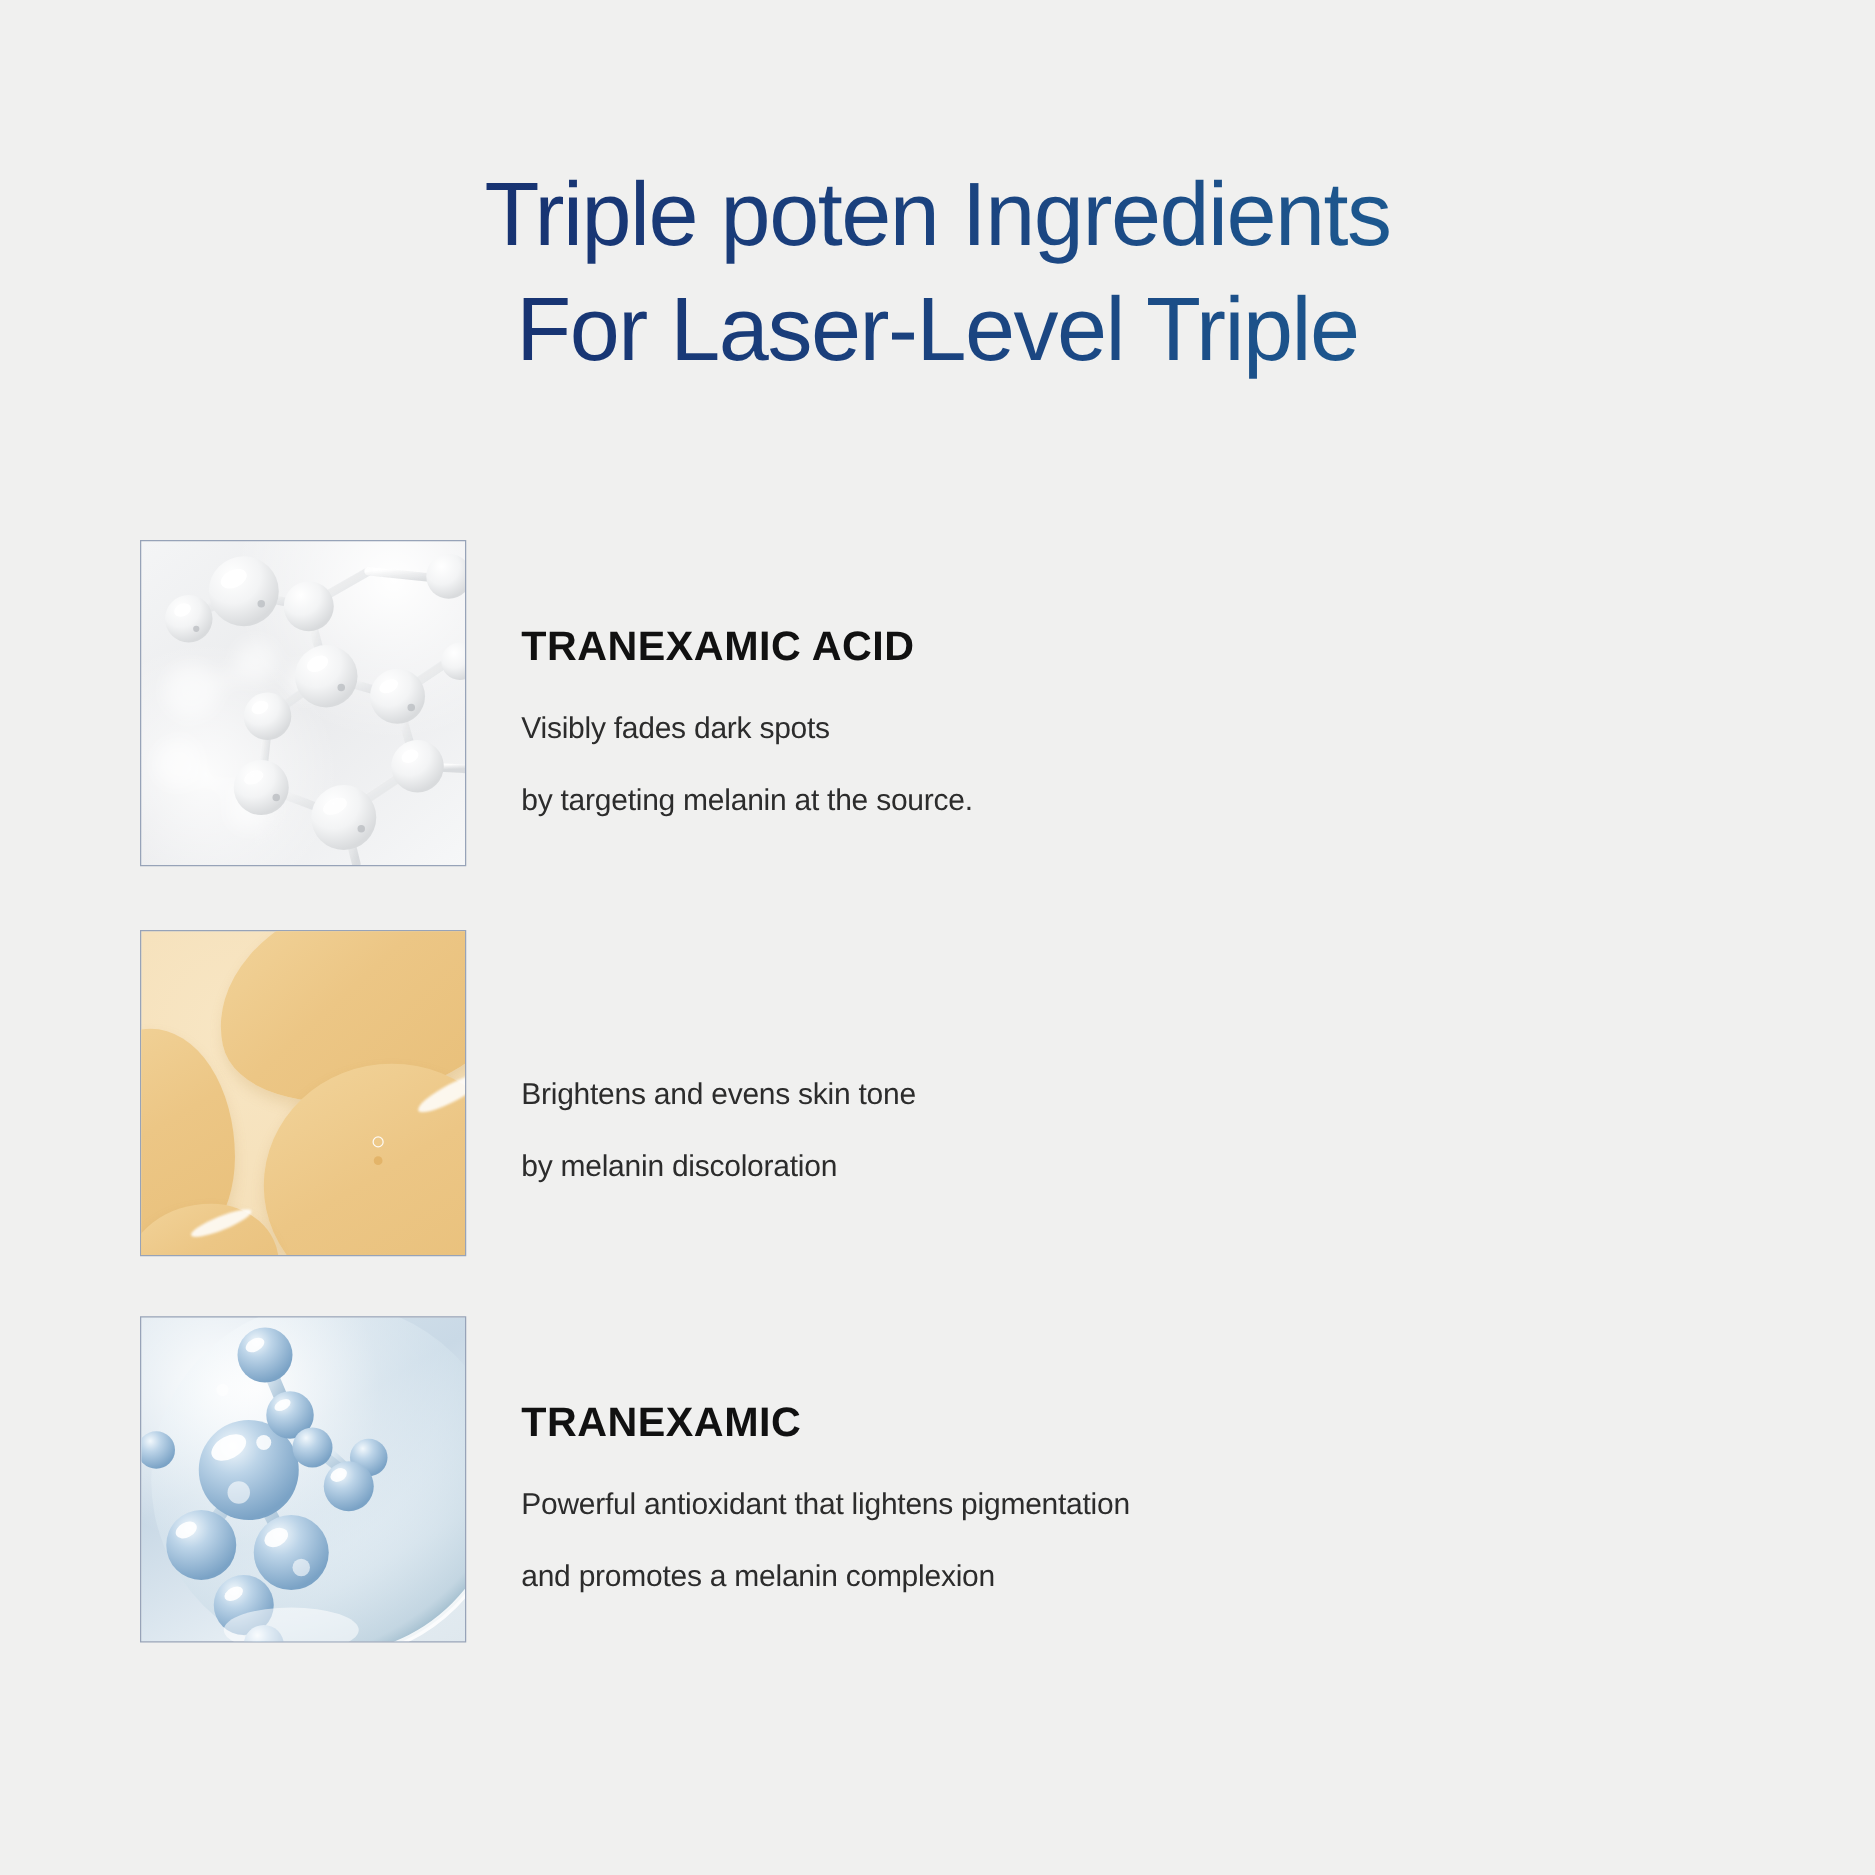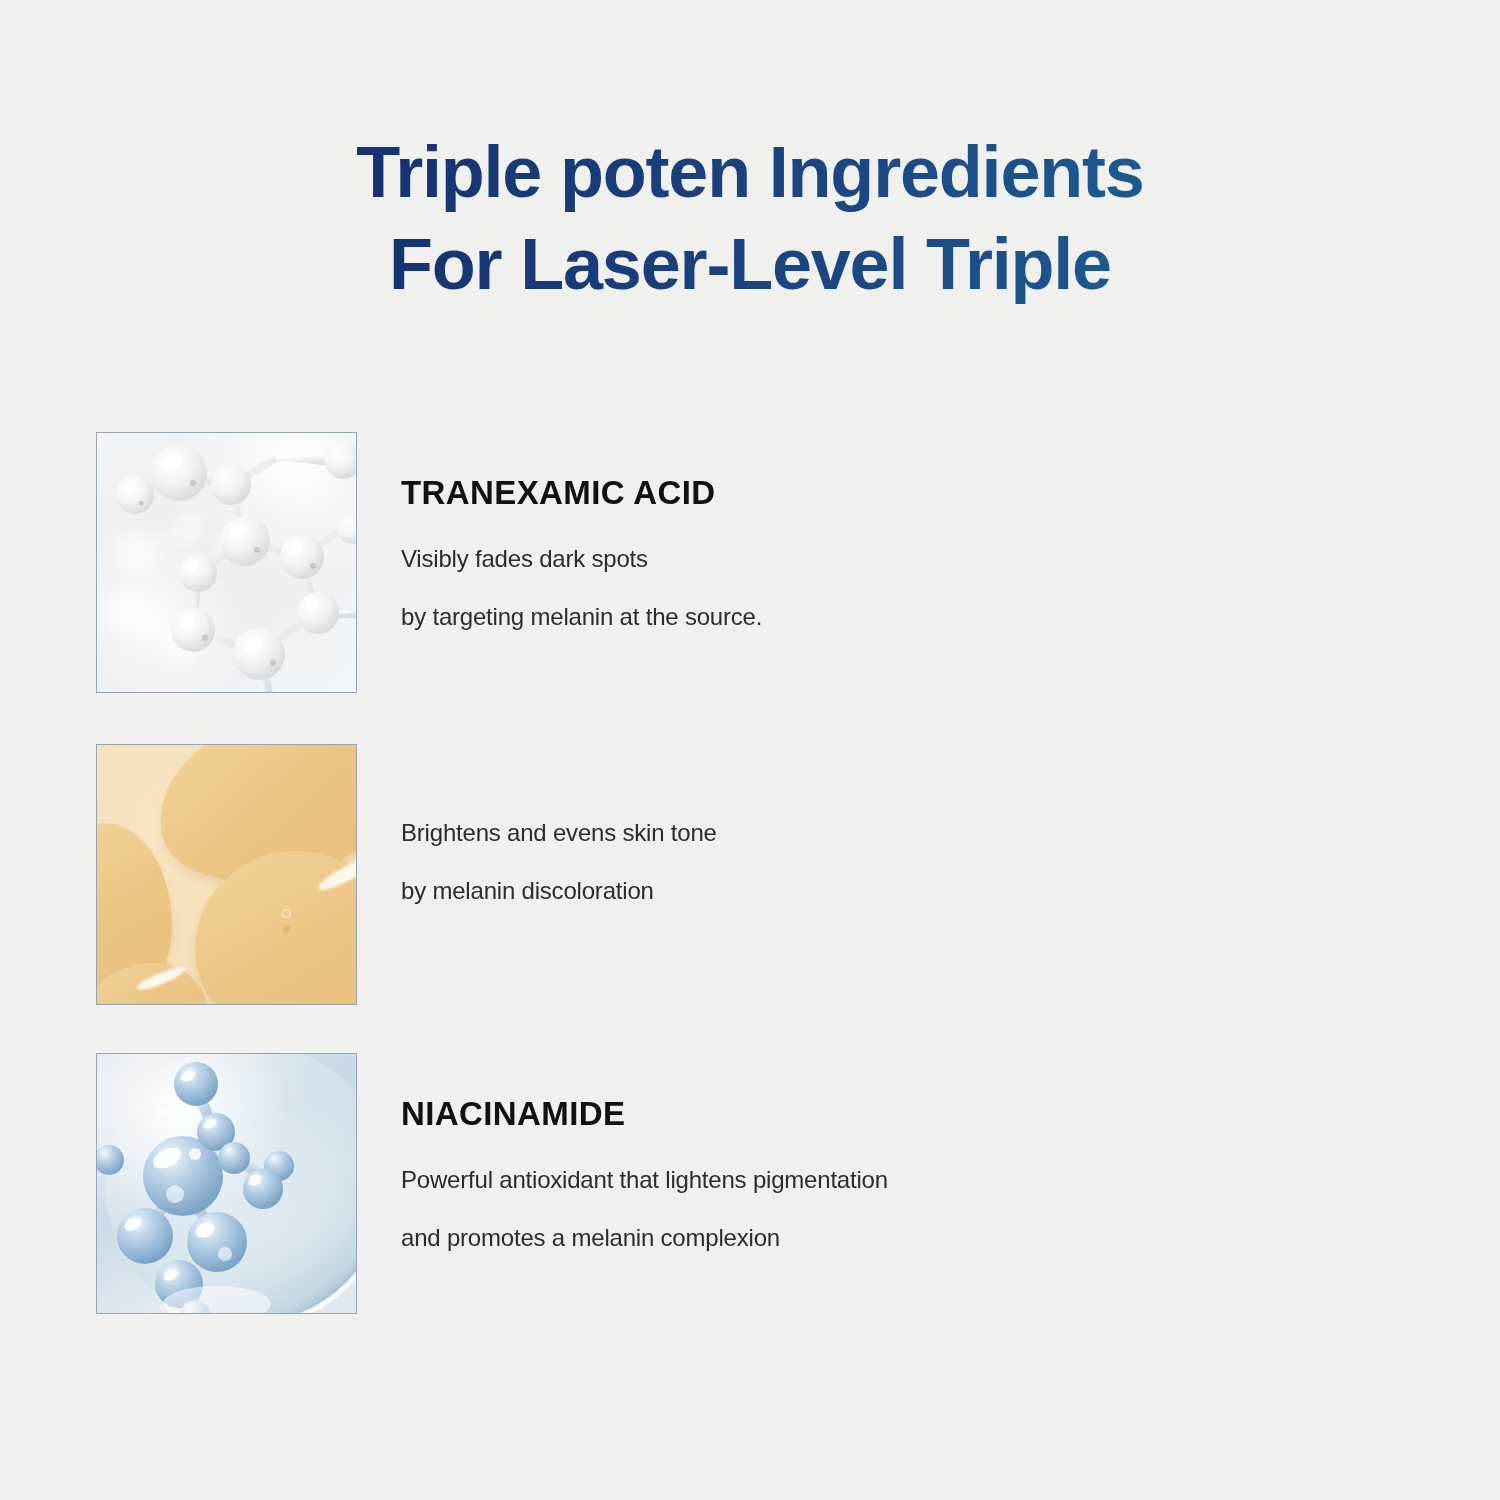--- a/index.html
+++ b/index.html
@@ -14,42 +14,42 @@
   
   .title-block{
     position:absolute;
     left:0; top:126px;
     width:1500px;
     text-align:center;
   }
   .title-line{
     display:block;
     font-size:72px;
-    font-weight:700;
+    font-weight:400;
     letter-spacing:-1.2px;
     line-height:92px;
     background:linear-gradient(90deg,#16296B 0%,#17306F 22%,#1B4682 55%,#1E6296 85%,#206699 100%);
     -webkit-background-clip:text;
     background-clip:text;
     color:transparent;
     -webkit-text-fill-color:transparent;
     white-space:nowrap;
   }
 
   
   .rows{
     position:absolute;
     left:0; top:0; width:1500px; height:1500px;
   }
   .row{
     position:absolute;
-    left:96px;
+    left:112px;
     width:1340px;
     display:flex;
-    align-items:flex-start;
+    align-items:center;
   }
   .row-1{ top:432px; }
   .row-2{ top:744px; }
   .row-3{ top:1053px; }
 
   .thumb{
     position:relative;
     width:261px;
     height:261px;
     flex:0 0 261px;
@@ -317,19 +317,19 @@
           <ellipse cx="91" cy="22" rx="8" ry="5" opacity=".9" transform="rotate(-28 91 22)"></ellipse>
           <ellipse cx="113" cy="70" rx="7" ry="4" opacity=".9" transform="rotate(-28 113 70)"></ellipse>
           <ellipse cx="158" cy="126" rx="7" ry="5" opacity=".9" transform="rotate(-28 158 126)"></ellipse>
           <ellipse cx="74" cy="221" rx="8" ry="5" opacity=".9" transform="rotate(-28 74 221)"></ellipse>
           <circle cx="65" cy="58" r="5" opacity=".5"></circle>
           <ellipse cx="120" cy="250" rx="54" ry="18" opacity=".55"></ellipse>
         </g>
       </svg>
     </div>
     <div class="text-col">
-      <div class="ing-name">NIACINAMIDE</div>
+      <div class="ing-name">TRANEXAMIC</div>
       <div class="ing-desc">Powerful antioxidant that lightens pigmentation
 and promotes a melanin complexion</div>
     </div>
   </div>
 
 </div>
 
 </body></html>

